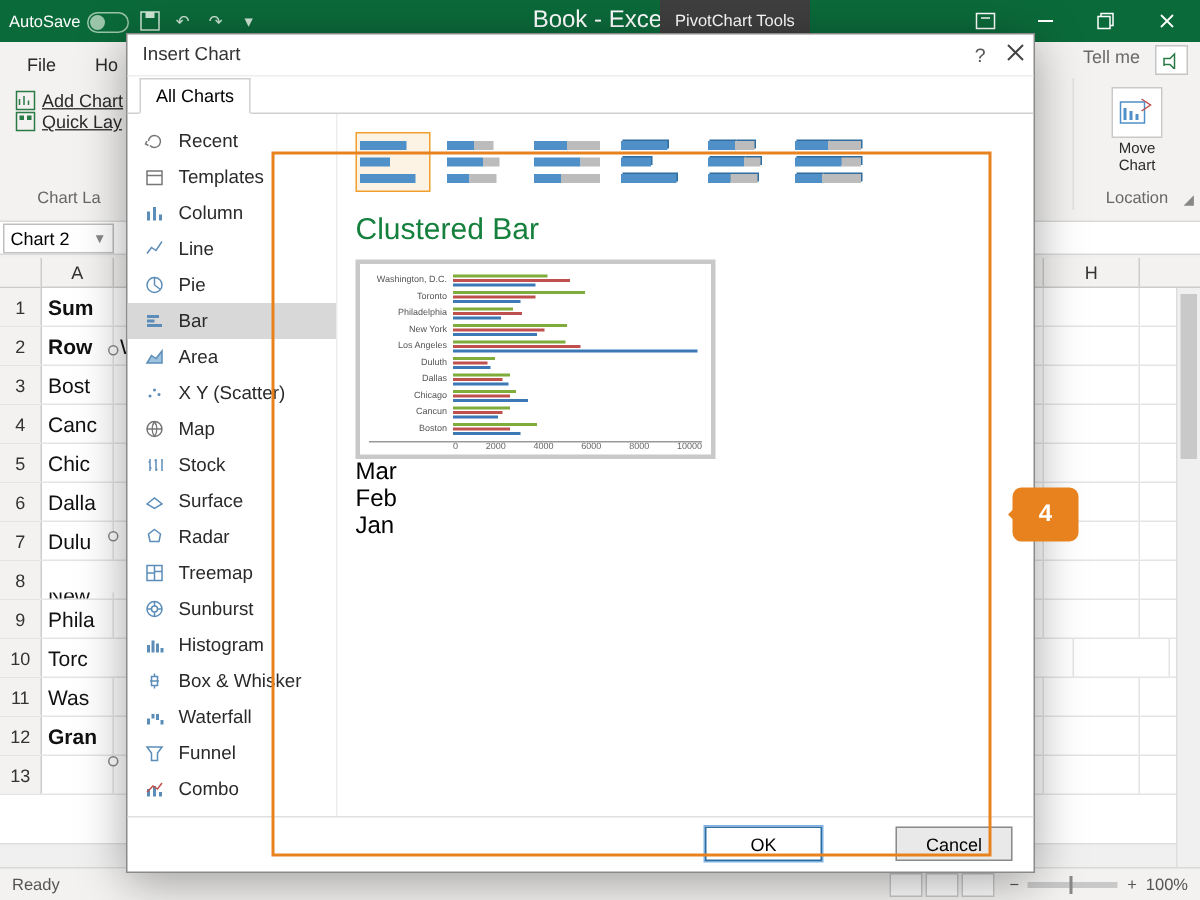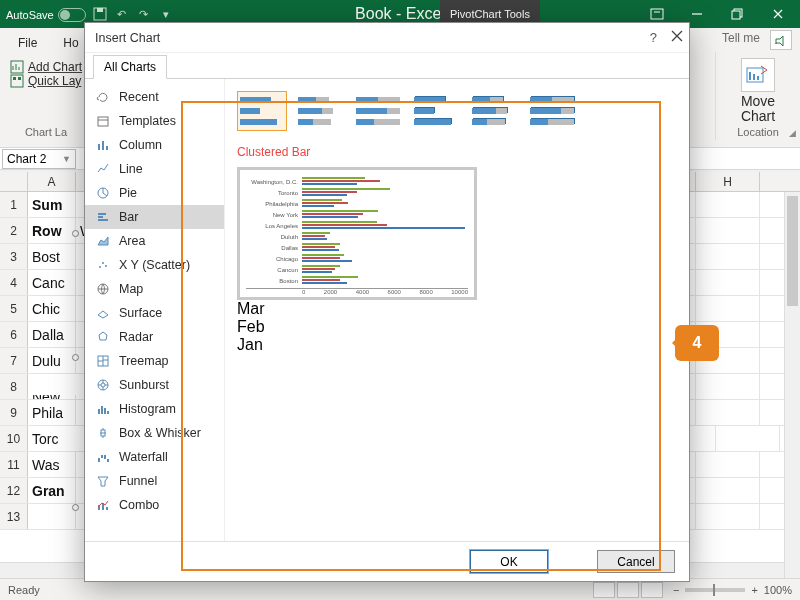--- a/index.html
+++ b/index.html
@@ -25,21 +25,21 @@
   .ribbon .tabs .tab { padding:4px 6px 2px; }
   .ribbon .tabs .tell { position:absolute; right:40px; top:3px; color:#6a6a6a; font-size:12px;}
   .ribbon .tabs .share { position:absolute; right:8px; top:2px; width:22px;height:20px; border:1px solid #c5c5c5; background:#fff; display:flex;align-items:center;justify-content:center;}
   .ribbon .body { height:72px; display:flex; }
   .ribbon .group { padding:4px 10px 0; font-size:11px; color:#444; border-right:1px solid #e0e0e0; display:flex; flex-direction:column; justify-content:space-between; height:88px;}
   .ribbon .group .label { text-align:center; color:#666; font-size:11px; padding-bottom:2px;}
   .ribbon .group .stack { display:flex; flex-direction:column; gap:0; padding-top:4px;text-decoration:underline;}
   .ribbon .group .item { display:flex; align-items:center; gap:4px; font-size:12px; color:#2a2a2a;}
   .ribbon .rgroup { position:absolute; right:0; top:24px; width:85px; height:88px; border-left:1px solid #e0e0e0; display:flex; flex-direction:column; align-items:center; justify-content:space-between; padding:6px 0 2px;}
   .ribbon .rgroup .bigicon { width:34px;height:34px; border:1px solid #c9c9c9; display:flex;align-items:center;justify-content:center; background:#fff;}
-  .ribbon .rgroup .biglabel{ font-size:14px; color:#2a2a2a; line-height:1.1;}
+  .ribbon .rgroup .biglabel{ font-size:10px; color:#2a2a2a; line-height:1.1;}
   .ribbon .rgroup .grplabel{ font-size:11px; color:#666;}
   .ribbon .launch{position:absolute; right:4px; bottom:2px; font-size:9px; color:#888;}
 
   
   .namebox-row { height:22px; background:#fff; border-bottom:1px solid #d9d9d9; display:flex; align-items:center; font-size:12px;}
   .namebox { width:74px; height:20px; border:1px solid #bfbfbf; margin-left:2px; display:flex; align-items:center; justify-content:space-between; padding:0 4px; background:#fff;}
   .namebox .dd { color:#888; font-size:9px;}
 
   
   .sheet { position:absolute; top:172px; left:0; right:0; bottom:22px; background:#fff; overflow:hidden;}
@@ -77,21 +77,21 @@
   .dialog .catlist .cat { height:24px; display:flex; align-items:center; gap:8px; padding:0 10px; font-size:12.5px; color:#2a2a2a;}
   .dialog .catlist .cat.sel{ background:#d8d8d8;}
   .dialog .catlist .cat .cicon{ width:16px; height:16px; display:flex; align-items:center; justify-content:center; color:#5b8db8; font-size:12px;}
   .dialog .main { flex:1; padding:8px 12px 0; }
   .dialog .subtypes { display:flex; gap:8px; padding:4px 0 10px;}
   .dialog .subtype { width:50px; height:40px; border:1px solid transparent; padding:2px; display:flex; flex-direction:column; justify-content:space-around;}
   .dialog .subtype.sel{ border:1px solid #f0a030; background:#fdf3e4;}
   .dialog .subtype .bar{ height:6px; background:#4f90c8; }
   .dialog .subtype .bar.grey{ background:#bcbcbc;}
   .dialog .subtype.threed .bar{ box-shadow:1px -1px 0 #2f6da0;}
-  .dialog .main h3 { font-size:12px; font-weight:400; color:#ef4444; margin:4px 0 8px;}
+  .dialog .main h3 { font-size:20px; font-weight:400; color:#15803d; margin:4px 0 8px;}
   .dialog .preview { width:240px; border:3px solid #c9c9c9; padding:6px 6px 2px; }
   .dialog .preview .prow{ display:flex; align-items:center; gap:4px; height:11px;}
   .dialog .preview .plabel{ width:52px; font-size:6px; color:#555; text-align:right;}
   .dialog .preview .pbars{ flex:1; position:relative; height:9px;}
   .dialog .preview .pbar{ position:absolute; left:0; height:2px;}
   .dialog .preview .axis{ border-top:1px solid #999; margin-top:2px; display:flex; justify-content:space-between; font-size:6px; color:#666; padding-left:56px;}
   .dialog .dfooter{ height:40px; border-top:1px solid #e0e0e0; display:flex; align-items:center; justify-content:flex-end; gap:10px; padding:0 14px;}
   .dialog .dfooter button{ width:78px; height:23px; font-size:12px; border:1px solid #8a8a8a; background:#e9e9e9;margin-left:39px;}
   .dialog .dfooter button.ok{ background:#fff; border:1px solid #2f6da0; outline:1px solid #7eb1df;}
 
@@ -413,20 +413,28 @@
             <svg width="14" height="14">
               <circle cx="7" cy="7" r="5" fill="none" stroke="#777"></circle>
               <path d="M2 7h10M7 2c2 3 2 7 0 10M7 2c-2 3-2 7 0 10" fill="none" stroke="#777"></path>
             </svg>
           </span>
           <span>Map</span>
         </div>
         <div class="cat">
           <span class="cicon">
             <svg width="14" height="14">
+              <path d="M4 3v8M4 5h-1M4 9h1M8 3v8M8 4h-1M8 10h1M12 3v8" stroke="#5b8db8"></path>
+            </svg>
+          </span>
+          <span>Stock</span>
+        </div>
+        <div class="cat">
+          <span class="cicon">
+            <svg width="14" height="14">
               <path d="M2 9l5-4 5 4-5 3z" fill="none" stroke="#5b8db8"></path>
             </svg>
           </span>
           <span>Surface</span>
         </div>
         <div class="cat">
           <span class="cicon">
             <svg width="14" height="14">
               <path d="M7 2l4 3-1 5H4l-1-5z" fill="none" stroke="#5b8db8"></path>
             </svg>

